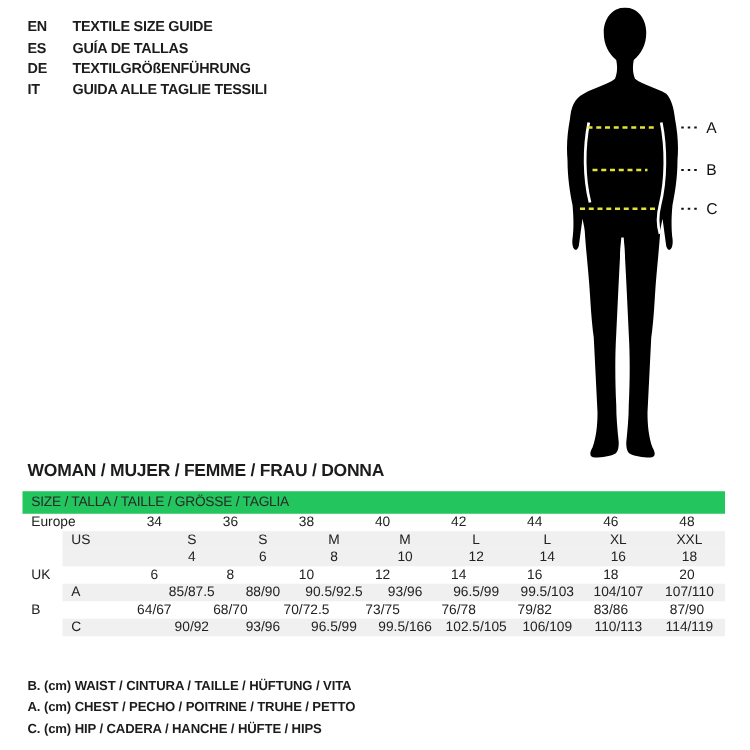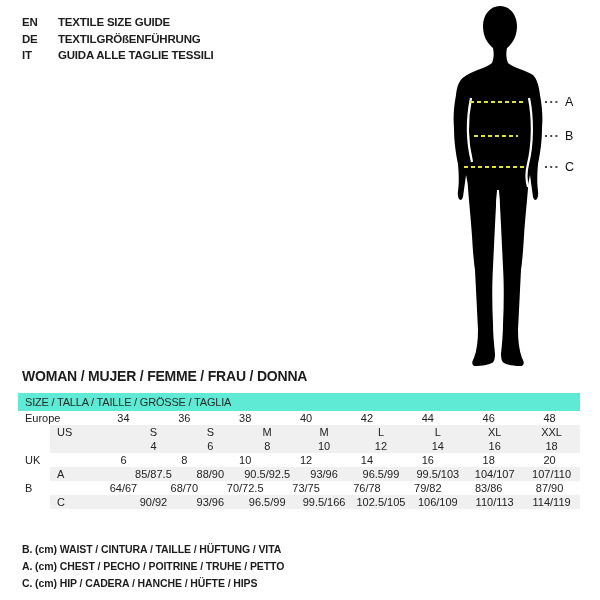--- a/index.html
+++ b/index.html
@@ -32,20 +32,24 @@
 </style>
 </head>
 <body>
 
 <div class="canvas">
 
   <div class="lang-block">
     <div class="lang-row">
       <span>EN</span>
       <span>TEXTILE SIZE GUIDE</span>
+    </div>
+    <div class="lang-row">
+      <span>ES</span>
+      <span>GUÍA DE TALLAS</span>
     </div>
     <div class="lang-row">
       <span>DE</span>
       <span>TEXTILGRÖßENFÜHRUNG</span>
     </div>
     <div class="lang-row">
       <span>IT</span>
       <span>GUIDA ALLE TAGLIE TESSILI</span>
     </div>
   </div>
@@ -88,21 +92,21 @@
     <line class="ldot" x1="105" y1="161" x2="119" y2="161" stroke="#111111" stroke-width="1.6" stroke-dasharray="2 3.2"></line>
   </svg>
 
   <span class="measure-label label-a">A</span>
   <span class="measure-label label-b">B</span>
   <span class="measure-label label-c">C</span>
 
   <div class="section-title">WOMAN / MUJER / FEMME / FRAU / DONNA</div>
 
   <div class="size-table">
-    <div class="table-header" style="background: #5eead4;">SIZE / TALLA / TAILLE / GRÖSSE / TAGLIA</div>
+    <div class="table-header" style="background: #22c55e;">SIZE / TALLA / TAILLE / GRÖSSE / TAGLIA</div>
     <div id="table-rows">
         <div class="trow">
           <div class="tcell tlabel">Europe</div>
           <div class="tcell">34</div>
           <div class="tcell">36</div>
           <div class="tcell">38</div>
           <div class="tcell">40</div>
           <div class="tcell">42</div>
           <div class="tcell">44</div>
           <div class="tcell">46</div>

